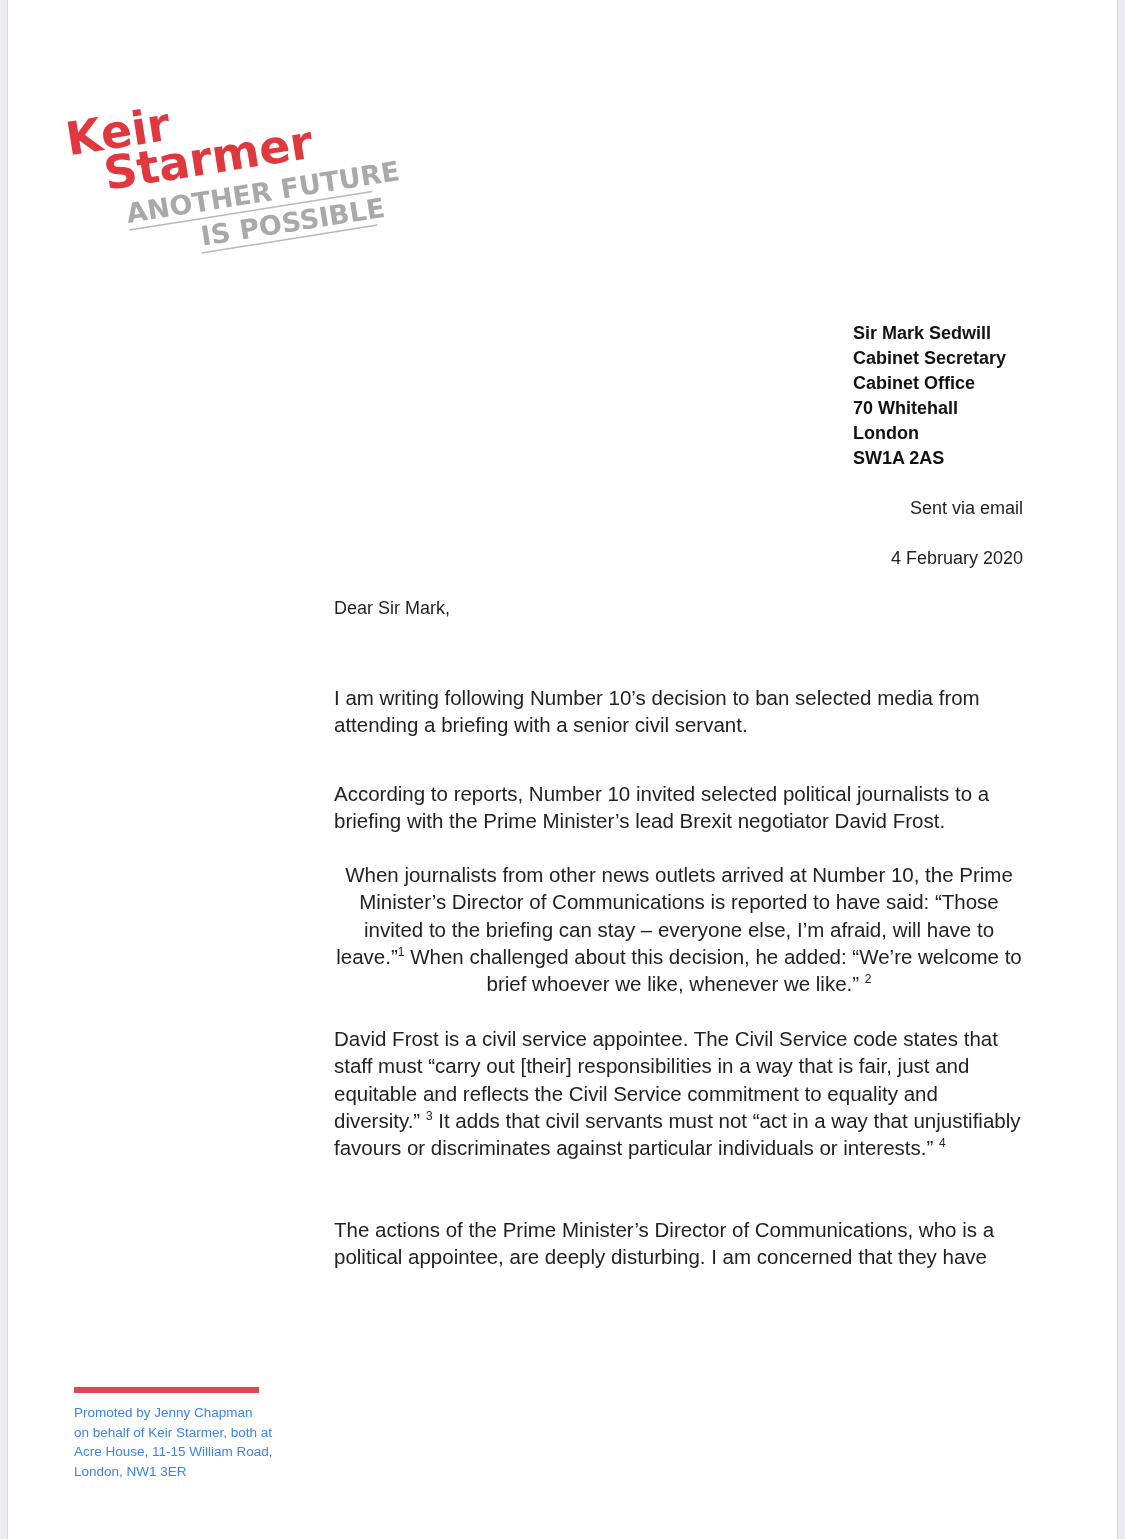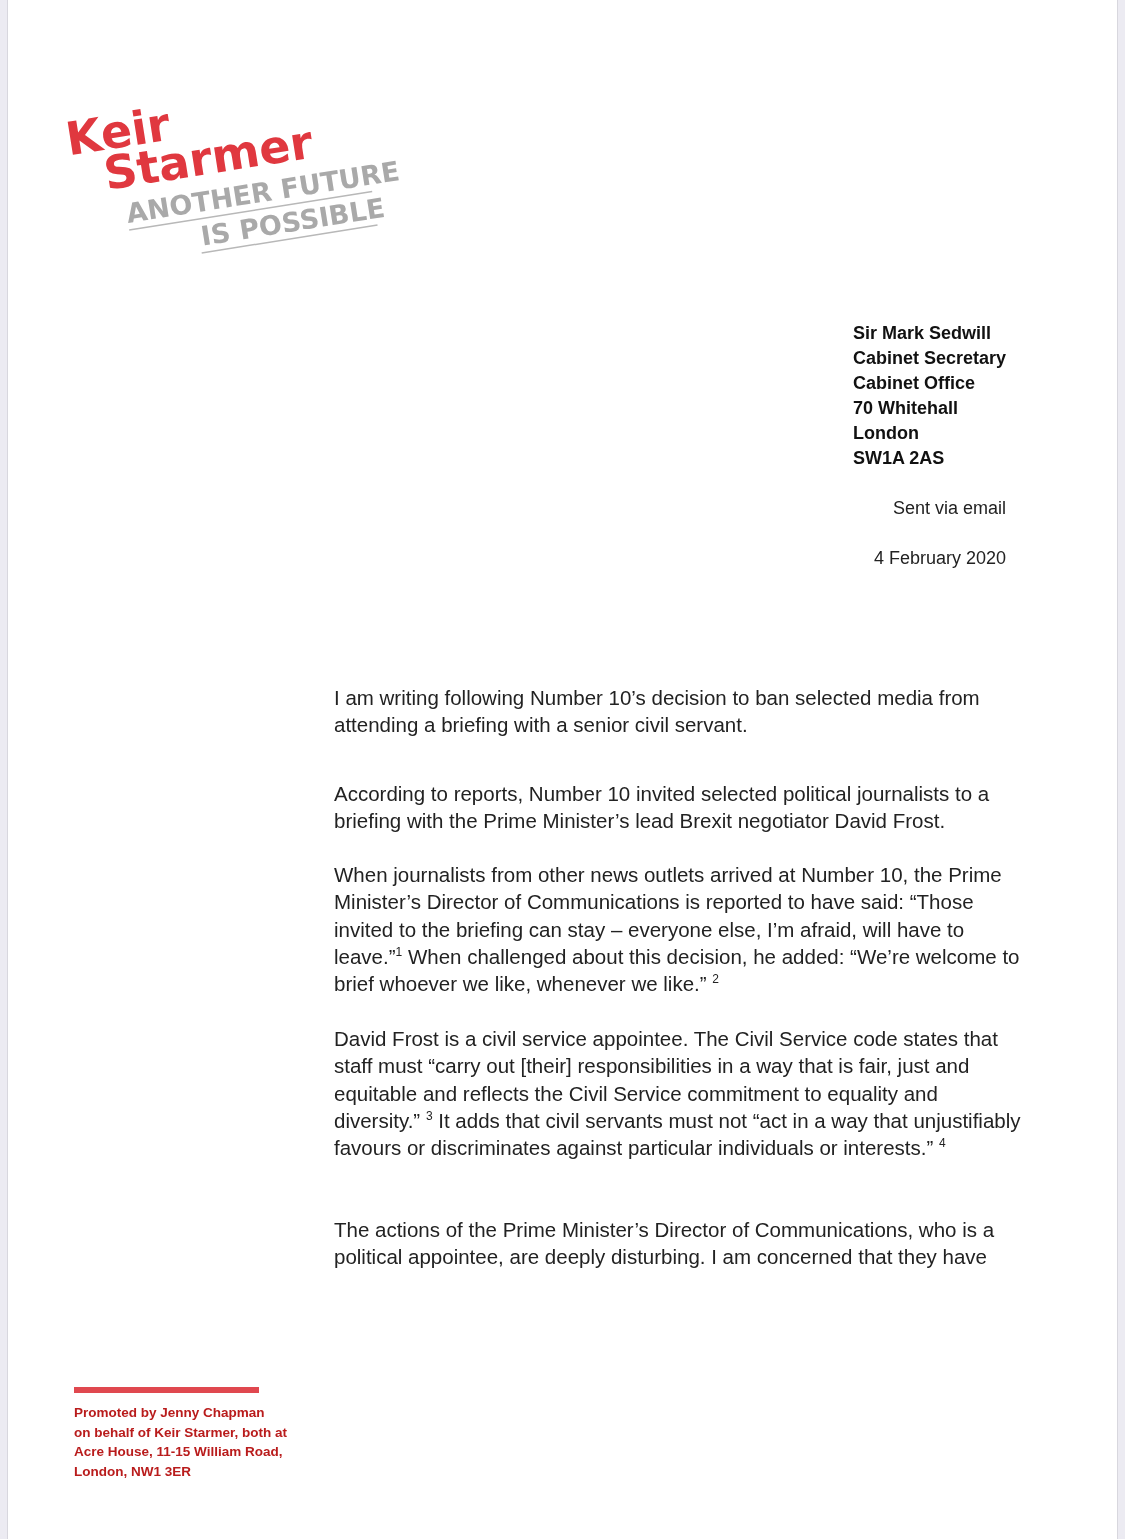--- a/index.html
+++ b/index.html
@@ -22,49 +22,49 @@
   .logo-red { fill: #e0383f; font-family: "DejaVu Sans", sans-serif; font-weight: bold; }
   .logo-grey { fill: #a9a9a9; font-family: "DejaVu Sans", sans-serif; font-weight: bold; }
   .logo-line { stroke: #b8b8b8; stroke-width: 1.5; }
 
   
   .address {
     position: absolute; right: 111px; top: 321px; text-align: left;
     font-weight: bold; font-size: 18px; line-height: 25px; color: #111;
   }
   .meta-line {
-    position: absolute; right: 111px; text-align: right;
+    position: absolute; right: 94px; text-align: right;
     font-size: 18px; line-height: 25px; color: #222;
   }
   .sent { top: 496px; }
   .date { top: 546px; }
 
   
   .content {
     position: absolute; left: 326px; width: 690px;
   }
   .salutation { top: 596px; font-size: 18px; line-height: 25px; }
   .subject { top: 646px; font-size: 18px; line-height: 25px; font-weight: bold; color: #111; }
   .para {
     font-size: 20.5px; line-height: 27.3px; color: #222; margin: 0;
   }
   .p1 { top: 684px; }
   .p2 { top: 780px; }
-  .p3 { top: 861px; }
+  .p3 { top: 861px; text-align: center; }
   .p4 { top: 1025px; }
   .p5 { top: 1216px; }
   sup { font-size: 12px; line-height: 0; vertical-align: 8px; }
 
   
   .footer-bar {
     position: absolute; left: 66px; top: 1387px; width: 185px; height: 6px;
     background: #e0484f;
   }
   .footer-text {
-    position: absolute; left: 66px; top: 1403px; font-size: 13.5px; line-height: 19.5px; color: #b91c1c; font-weight: bold;
+    position: absolute; left: 66px; top: 1403px; font-size: 13.5px; line-height: 19.5px; color: #3b82f6;
   }
   .footer-text div { white-space: nowrap; }
 </style>
 </head>
 <body>
 
 <div class="page">
 
   <div class="logo">
     <svg viewBox="0 0 310 160">
@@ -84,20 +84,21 @@
     <div>Cabinet Secretary</div>
     <div>Cabinet Office</div>
     <div>70 Whitehall</div>
     <div>London</div>
     <div>SW1A 2AS</div>
   </div>
 
   <div class="meta-line sent">Sent via email</div>
   <div class="meta-line date">4 February 2020</div>
 
+  <div class="content salutation">Dear Sir Mark,</div>
 
   <p class="content para p1">I am writing following Number 10’s decision to ban selected media from attending a briefing with a senior civil servant.</p>
   <p class="content para p2">According to reports, Number 10 invited selected political journalists to a briefing with the Prime Minister’s lead Brexit negotiator David Frost.</p>
   <p class="content para p3"><span>When journalists from other news outlets arrived at Number 10, the Prime Minister’s Director of Communications is reported to have said: “Those invited to the briefing can stay – everyone else, I’m afraid, will have to leave.”</span><sup>1</sup><span> When challenged about this decision, he added: “We’re welcome to brief whoever we like, whenever we like.” </span><sup>2</sup></p>
   <p class="content para p4"><span>David Frost is a civil service appointee. The Civil Service code states that staff must “carry out [their] responsibilities in a way that is fair, just and equitable and reflects the Civil Service commitment to equality and diversity.” </span><sup>3</sup><span> It adds that civil servants must not “act in a way that unjustifiably favours or discriminates against particular individuals or interests.” </span><sup>4</sup></p>
   <p class="content para p5">The actions of the Prime Minister’s Director of Communications, who is a political appointee, are deeply disturbing. I am concerned that they have</p>
 
   <div class="footer-bar"></div>
   <div class="footer-text">
     <div>Promoted by Jenny Chapman</div>

